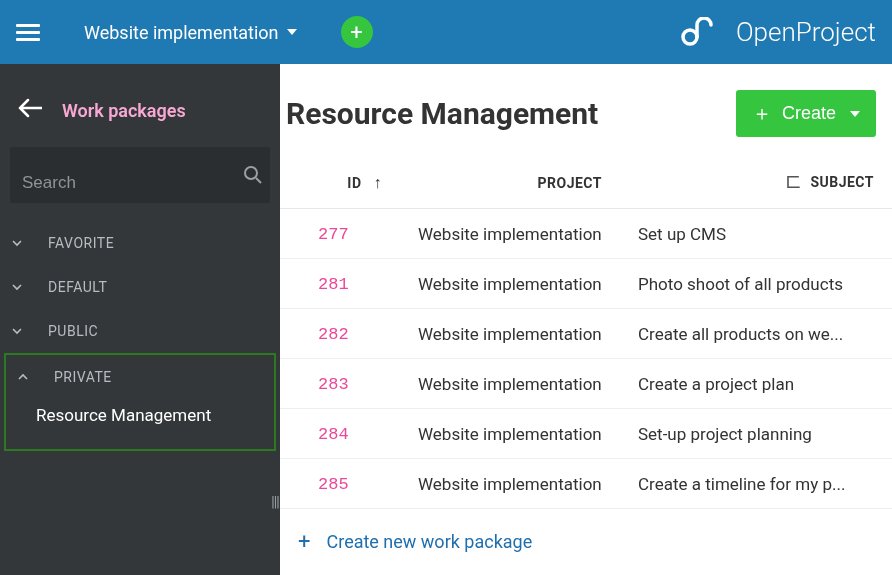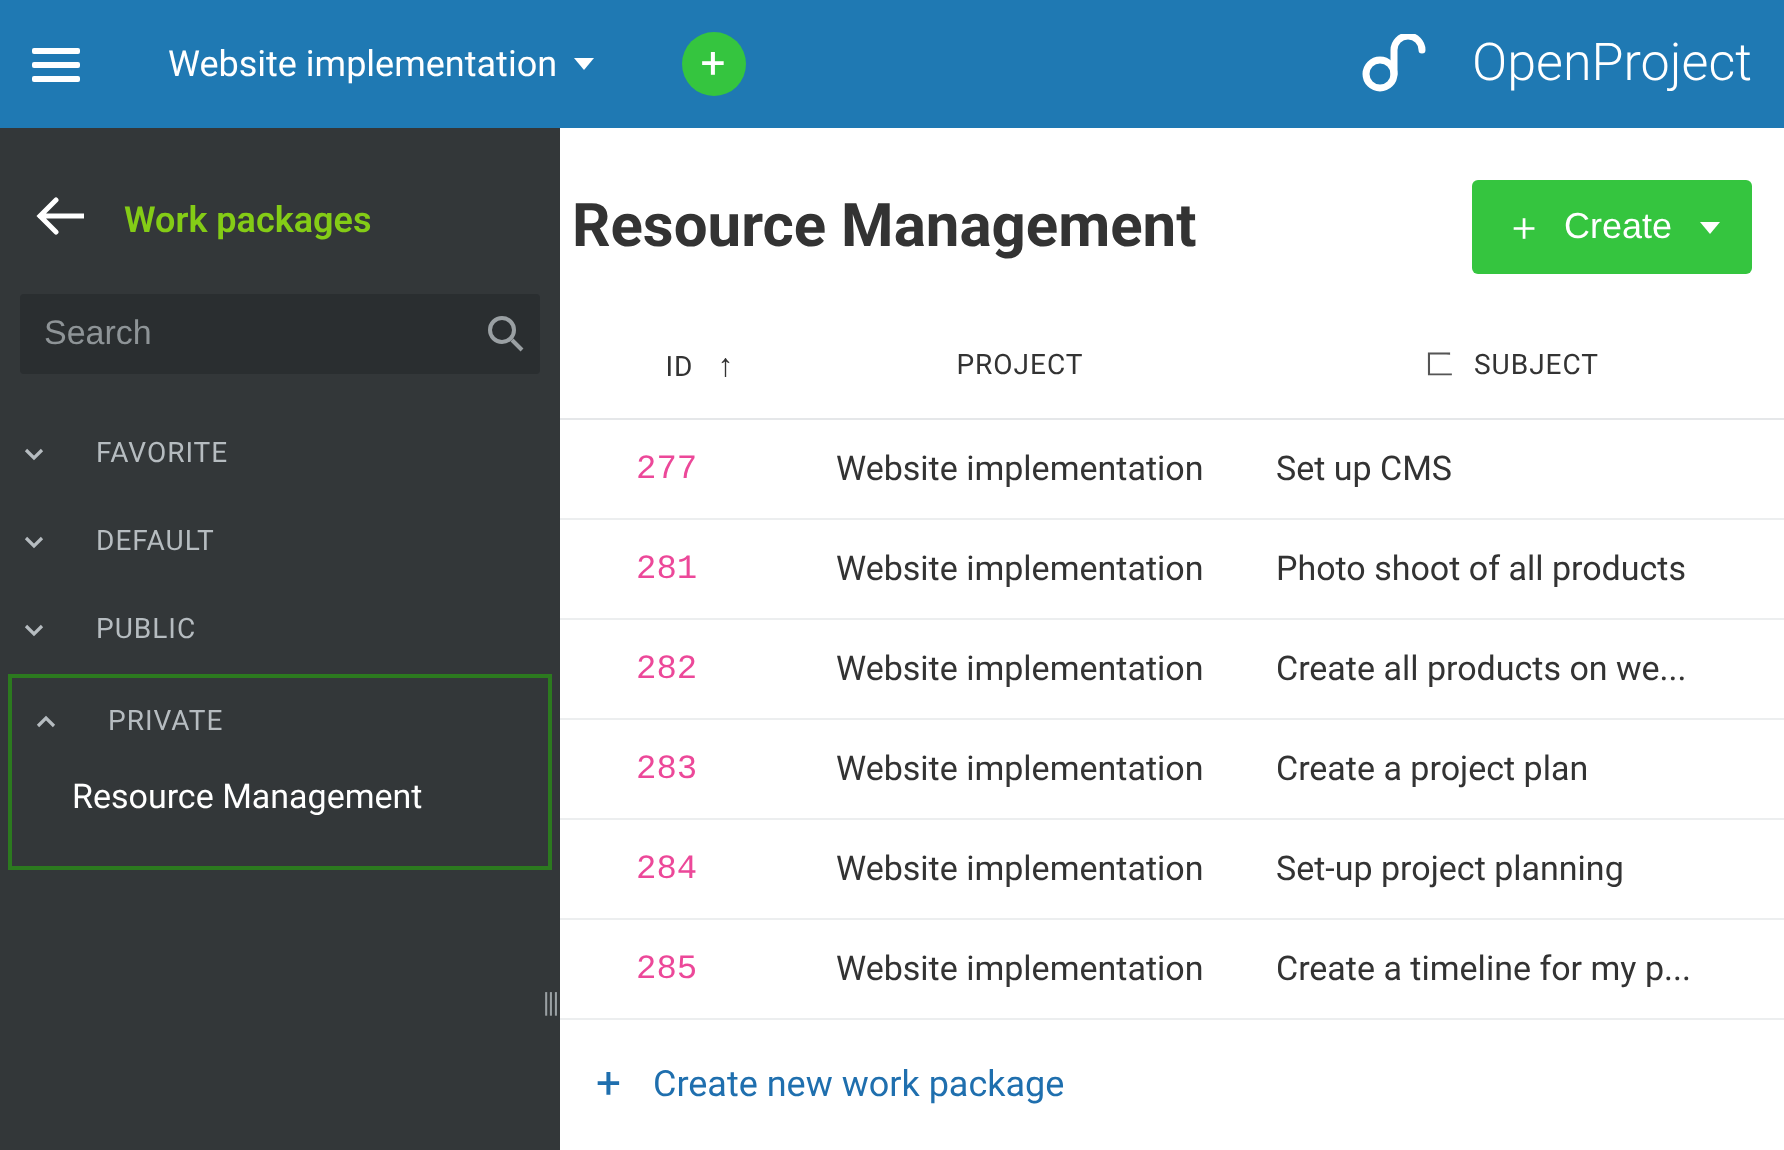--- a/index.html
+++ b/index.html
@@ -72,21 +72,21 @@
     color: #cfd3d5;
     flex-shrink: 0;
     position: relative;
     padding-top: 16px;
   }
   .sidebar-header {
     display: flex;
     align-items: center;
     gap: 20px;
     padding: 18px 18px 20px 18px;
-    color: #84cc16;
+    color: #f9a8d4;
     font-size: 18px;
     font-weight: 600;
   }
   .back-arrow {
     font-size: 20px;
     cursor: pointer;
   }
   .search-box {
     margin: 4px 10px 18px 10px;
     background: #2a2e30;
@@ -95,20 +95,21 @@
     padding: 10px 12px;
     border-radius: 2px;
   }
   .search-box input {
     background: transparent;
     border: none;
     color: #a9b0b4;
     font-size: 17px;
     flex: 1;
     outline: none;
+    margin-top: 16px;
   }
   .search-box input::placeholder { color: #8e9497; }
   .search-icon svg { display: block; }
   .section {
     padding: 14px 12px;
     display: flex; align-items: center; gap: 26px;
     font-size: 14px;
     letter-spacing: 0.5px;
     color: #b6bcc0;
     cursor: pointer;
@@ -179,25 +180,25 @@
     border-left: 5px solid transparent;
     border-right: 5px solid transparent;
     border-top: 6px solid #fff;
     margin-left: 4px;
   }
   table.wp-table {
     width: 100%;
     border-collapse: collapse;
   }
   table.wp-table th {
-    text-align: center;
+    text-align: right;
     font-size: 14px;
     letter-spacing: 0.5px;
     color: #333;
-    font-weight: 400;
+    font-weight: 700;
     padding: 16px 18px;
     border-bottom: 1px solid #e5e7e9;
   }
   table.wp-table th .sort-arrow {
     margin-left: 8px;
     font-size: 16px;
   }
   table.wp-table th .hierarchy-icon {
     margin-right: 6px;
     font-size: 14px;

